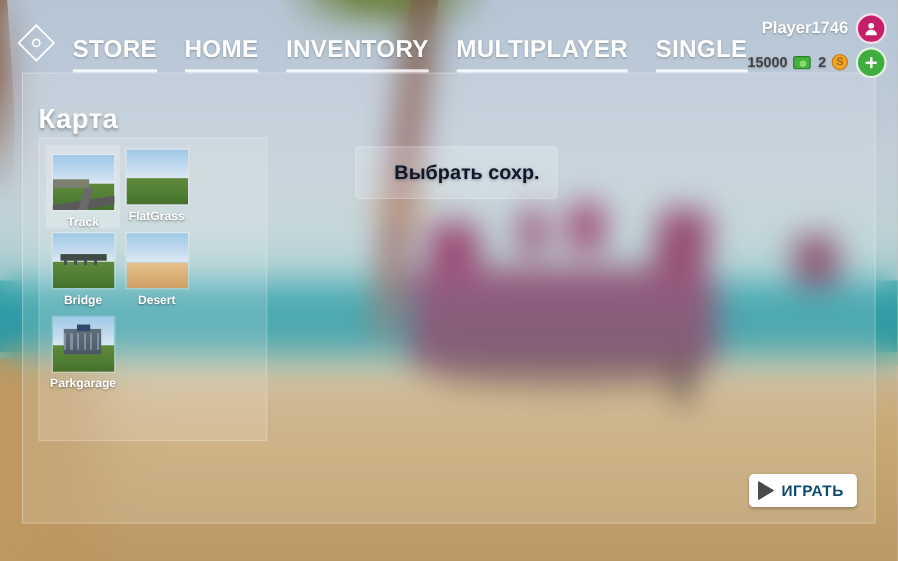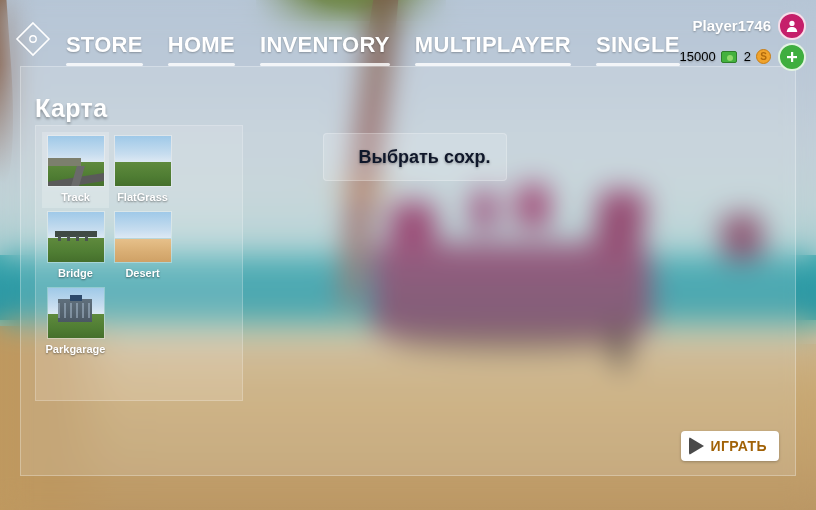--- a/index.html
+++ b/index.html
@@ -282,23 +282,23 @@
   }
   #avatar-btn { background: #c51f6a; }
   #add-btn { background: #3fae3f; }
 
   .currency-row {
     display: flex;
     align-items: center;
     gap: 5px;
   }
   .currency-val {
-    color: #000000;
+    color: #404040;
     font-size: 13px;
-    font-weight: normal;
+    font-weight: bold;
     text-shadow: 0 1px 2px rgba(0,0,0,0.3);
   }
   .money-icon {
     width: 16px; height: 12px;
     background: #44b13e;
     border: 1px solid #2e7e2a;
     border-radius: 2px;
     position: relative;
   }
   .money-icon::after {
@@ -363,20 +363,21 @@
     width: 67px;
     height: 76px;
     display: flex;
     flex-direction: column;
     align-items: center;
     padding-top: 3px;
     cursor: pointer;
   }
   .map-item.selected {
     background: rgba(255,255,255,0.22);
+    justify-content: flex-end;
   }
   .map-thumb {
     width: 58px;
     height: 52px;
     border: 1px solid rgba(255,255,255,0.3);
     overflow: hidden;
     position: relative;
   }
   .map-name {
     margin-top: 4px;
@@ -482,21 +483,21 @@
     padding: 0 12px 0 8px;
     background: #ffffff;
     border-radius: 4px;
     display: flex;
     align-items: center;
     gap: 6px;
     cursor: pointer;
     box-shadow: 0 1px 3px rgba(0,0,0,0.25);
   }
   #play-label {
-    color: #a16207;
+    color: #0c4a6e;
     font-size: 14px;
     font-weight: bold;
     letter-spacing: 0.4px;
   }
   .play-triangle {
     width: 0; height: 0;
     border-left: 15px solid #4a4a4a;
     border-top: 9px solid transparent;
     border-bottom: 9px solid transparent;
     border-radius: 2px;

